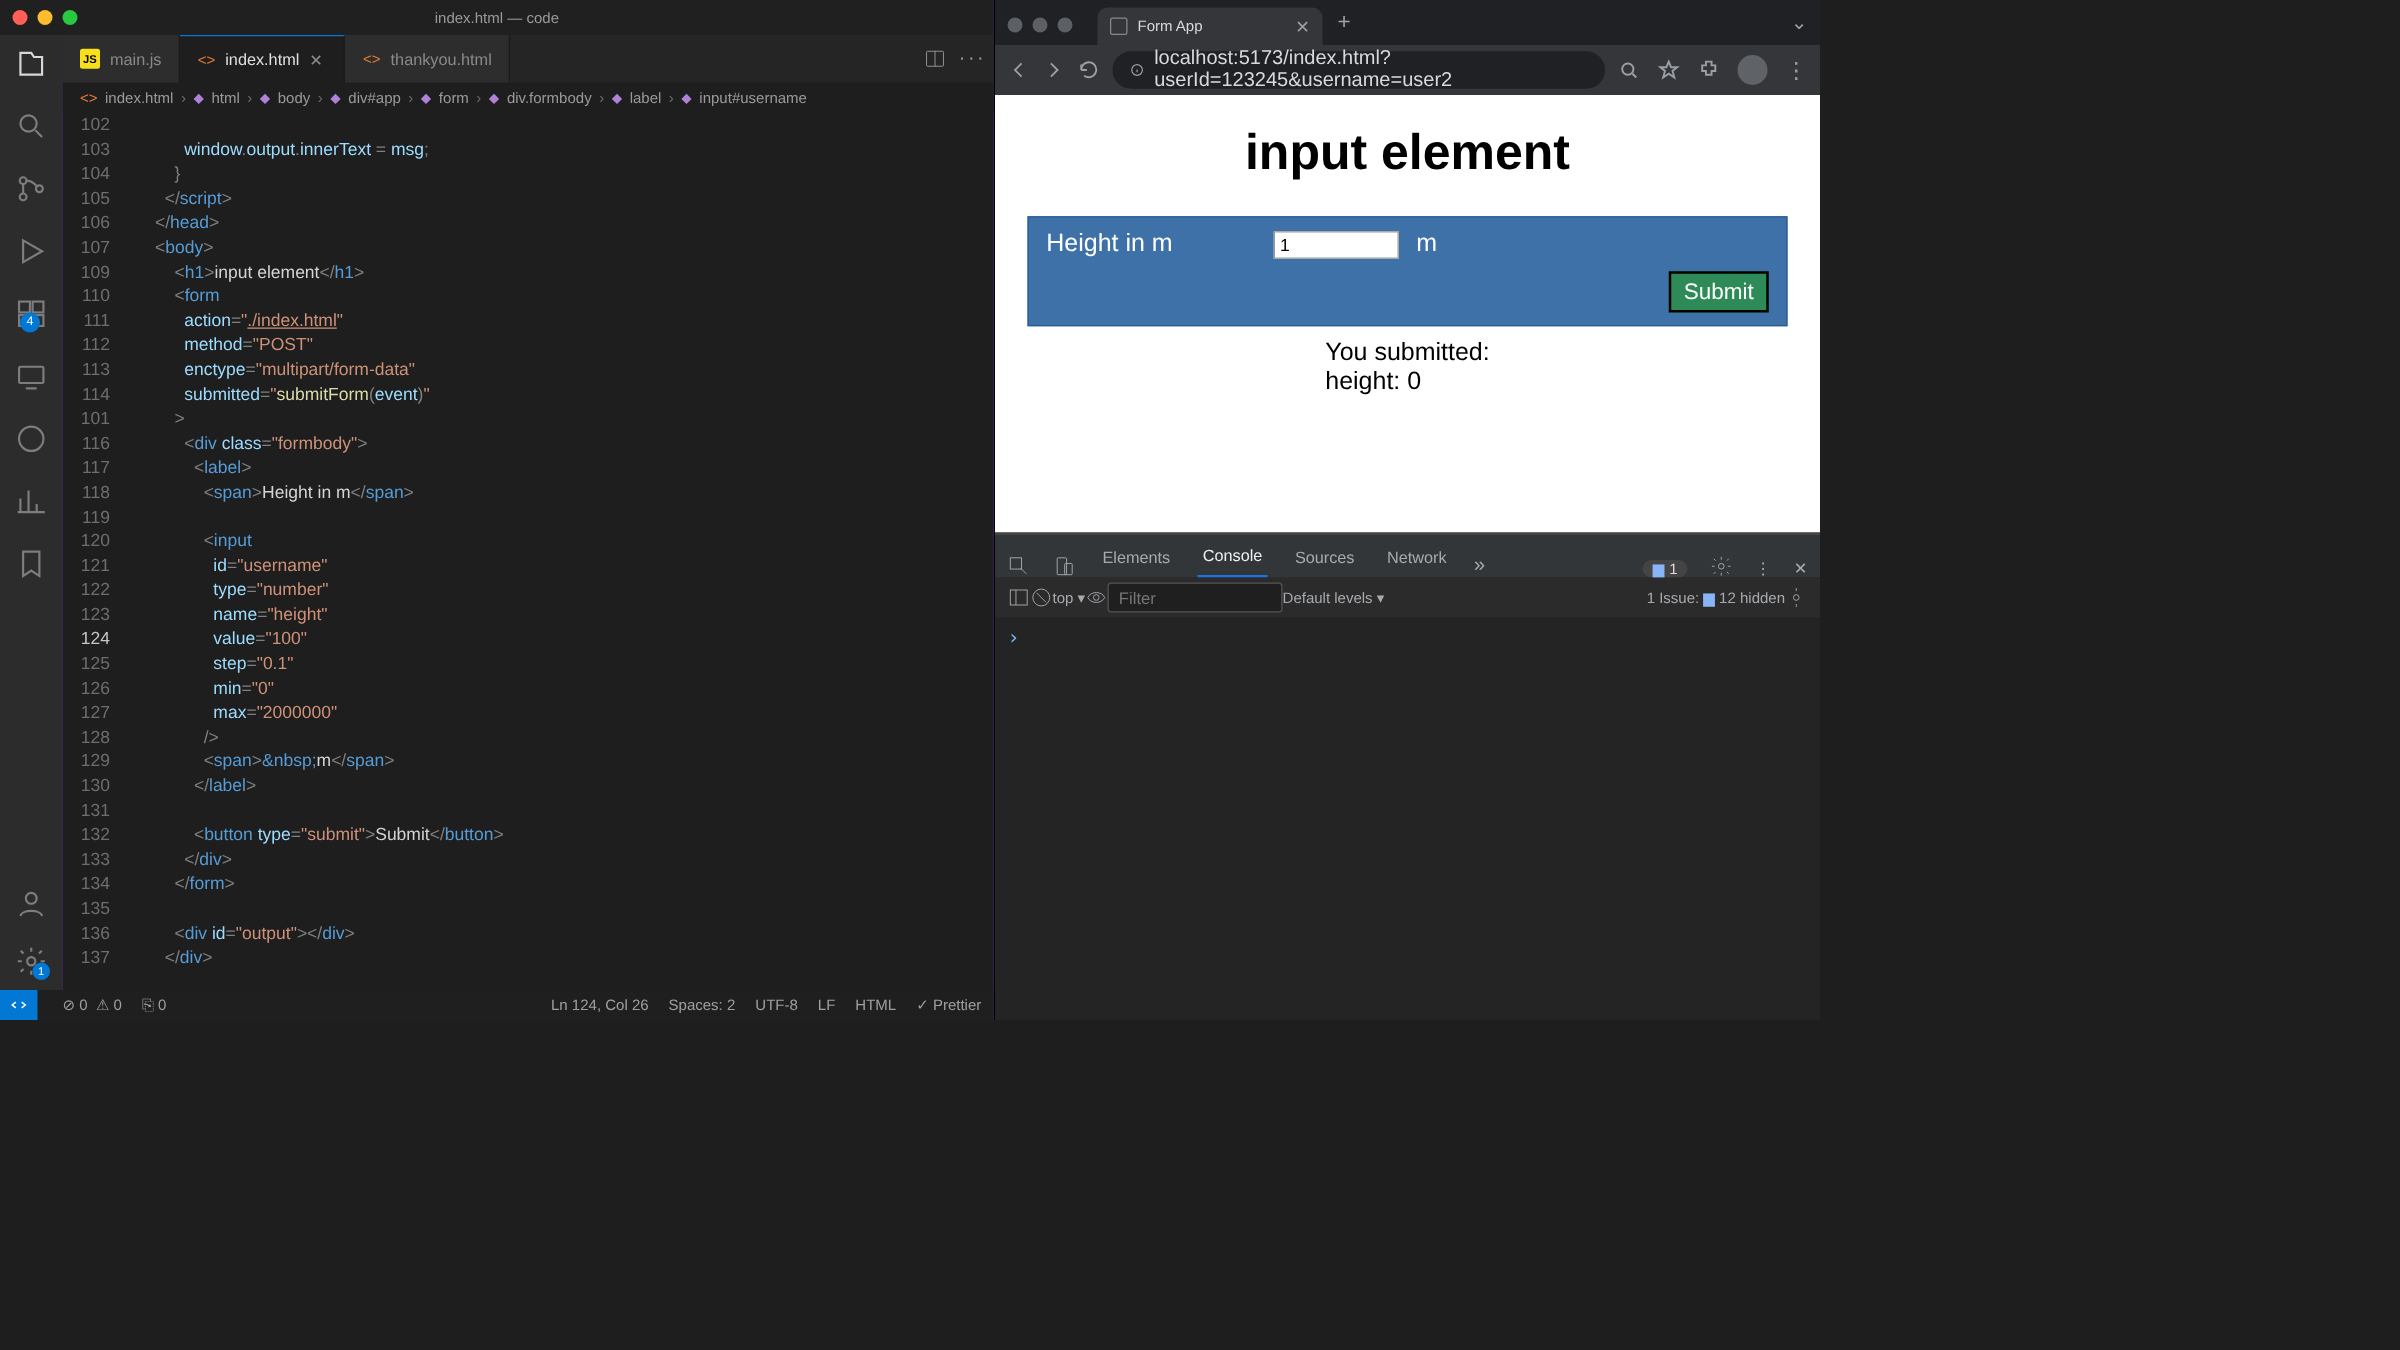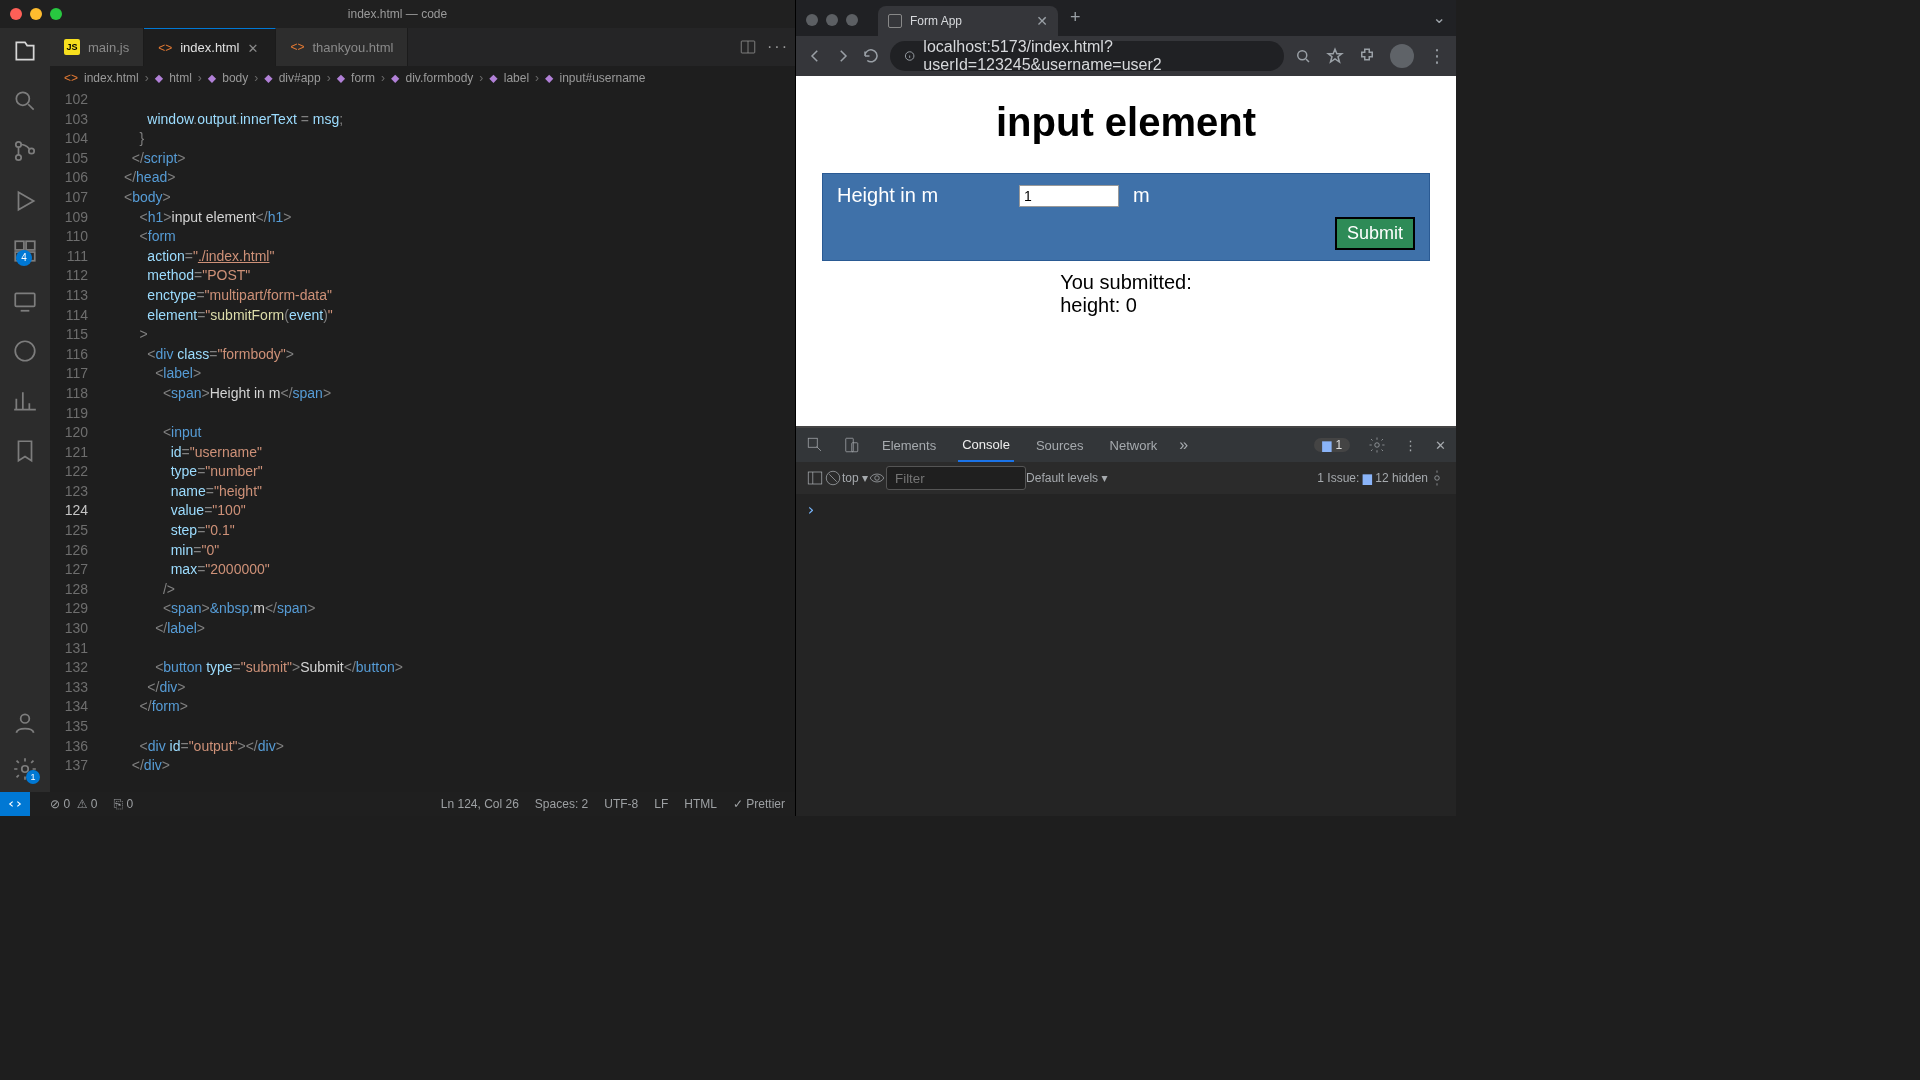--- a/index.html
+++ b/index.html
@@ -71,21 +71,21 @@
 .submit-row button{background:#2e8b57;background:#2e8b57;border:2px solid #000;color:#fff;font-size:18px;padding:4px 10px;}
 .submit-row button{background:#2e8b57;}
 .submit-row button{background:#2e8b57;}
 .submit-row button{background:#34a062;border:2px solid #000;}
 .submit-row button{background:#39945f;}
 .submit-row button{background:#2e8b57;}
 .output{font-size:20px;color:#000;margin:10px auto 0;width:fit-content;text-align:left;}
 
 
 .devtools{flex:1;background:#282828;color:#ccc;display:flex;flex-direction:column;border-top:2px solid #444;min-height:0;}
-.dt-tabbar{height:34px;background:#333639;display:flex;align-items:center;gap:18px;padding:0 10px;font-size:13px;color:#a6aaae;}
+.dt-tabbar{height:34px;background:#333639;display:flex;align-items:flex-end;gap:18px;padding:0 10px;font-size:13px;color:#a6aaae;}
 .dt-tabbar .dtab{padding:0 4px;height:100%;display:flex;align-items:center;}
 .dt-tabbar .dtab.active{color:#eee;border-bottom:2px solid #1a73e8;}
 .dt-tabbar .spacer{flex:1;}
 .dt-tabbar .pill{background:#444;border-radius:10px;padding:0 8px;display:flex;gap:4px;align-items:center;font-size:12px;color:#ddd;}
 .dt-ico{width:18px;height:18px;stroke:currentColor;fill:none;}
 .dt-toolbar{height:32px;background:#2b2b2b;display:flex;align-items:center;gap:0;padding:0 10px;font-size:12px;color:#a6aaae;}
 .dt-toolbar .filter{background:#1f1f1f;border:1px solid #555;border-radius:3px;height:24px;width:140px;padding:0 8px;color:#aaa;}
 .dt-console{flex:1;background:#242424;padding:6px 10px;}
 .dt-console .prompt{color:#79b8ff;font-family:Menlo,monospace;}
 
@@ -268,24 +268,24 @@
             <div class="line">
               <div class="gutter">112</div>
               <div class="codecell">      <span class="tok-attr">method</span><span class="tok-pun">=</span><span class="tok-str">"POST"</span></div>
             </div>
             <div class="line">
               <div class="gutter">113</div>
               <div class="codecell">      <span class="tok-attr">enctype</span><span class="tok-pun">=</span><span class="tok-str">"multipart/form-data"</span></div>
             </div>
             <div class="line">
               <div class="gutter">114</div>
-              <div class="codecell">      <span class="tok-attr">element</span><span class="tok-pun">=</span><span class="tok-str">"</span><span class="tok-fn">submitForm</span><span class="tok-pun">(</span><span class="tok-var">event</span><span class="tok-pun">)</span><span class="tok-str">"</span></div>
-            </div>
-            <div class="line">
-              <div class="gutter">115</div>
+              <div class="codecell">      <span class="tok-attr">submitted</span><span class="tok-pun">=</span><span class="tok-str">"</span><span class="tok-fn">submitForm</span><span class="tok-pun">(</span><span class="tok-var">event</span><span class="tok-pun">)</span><span class="tok-str">"</span></div>
+            </div>
+            <div class="line">
+              <div class="gutter">101</div>
               <div class="codecell">    <span class="tok-pun">&gt;</span></div>
             </div>
             <div class="line">
               <div class="gutter">116</div>
               <div class="codecell">      <span class="tok-pun">&lt;</span><span class="tok-tag">div</span> <span class="tok-attr">class</span><span class="tok-pun">=</span><span class="tok-str">"formbody"</span><span class="tok-pun">&gt;</span></div>
             </div>
             <div class="line">
               <div class="gutter">117</div>
               <div class="codecell">        <span class="tok-pun">&lt;</span><span class="tok-tag">label</span><span class="tok-pun">&gt;</span></div>
             </div>

